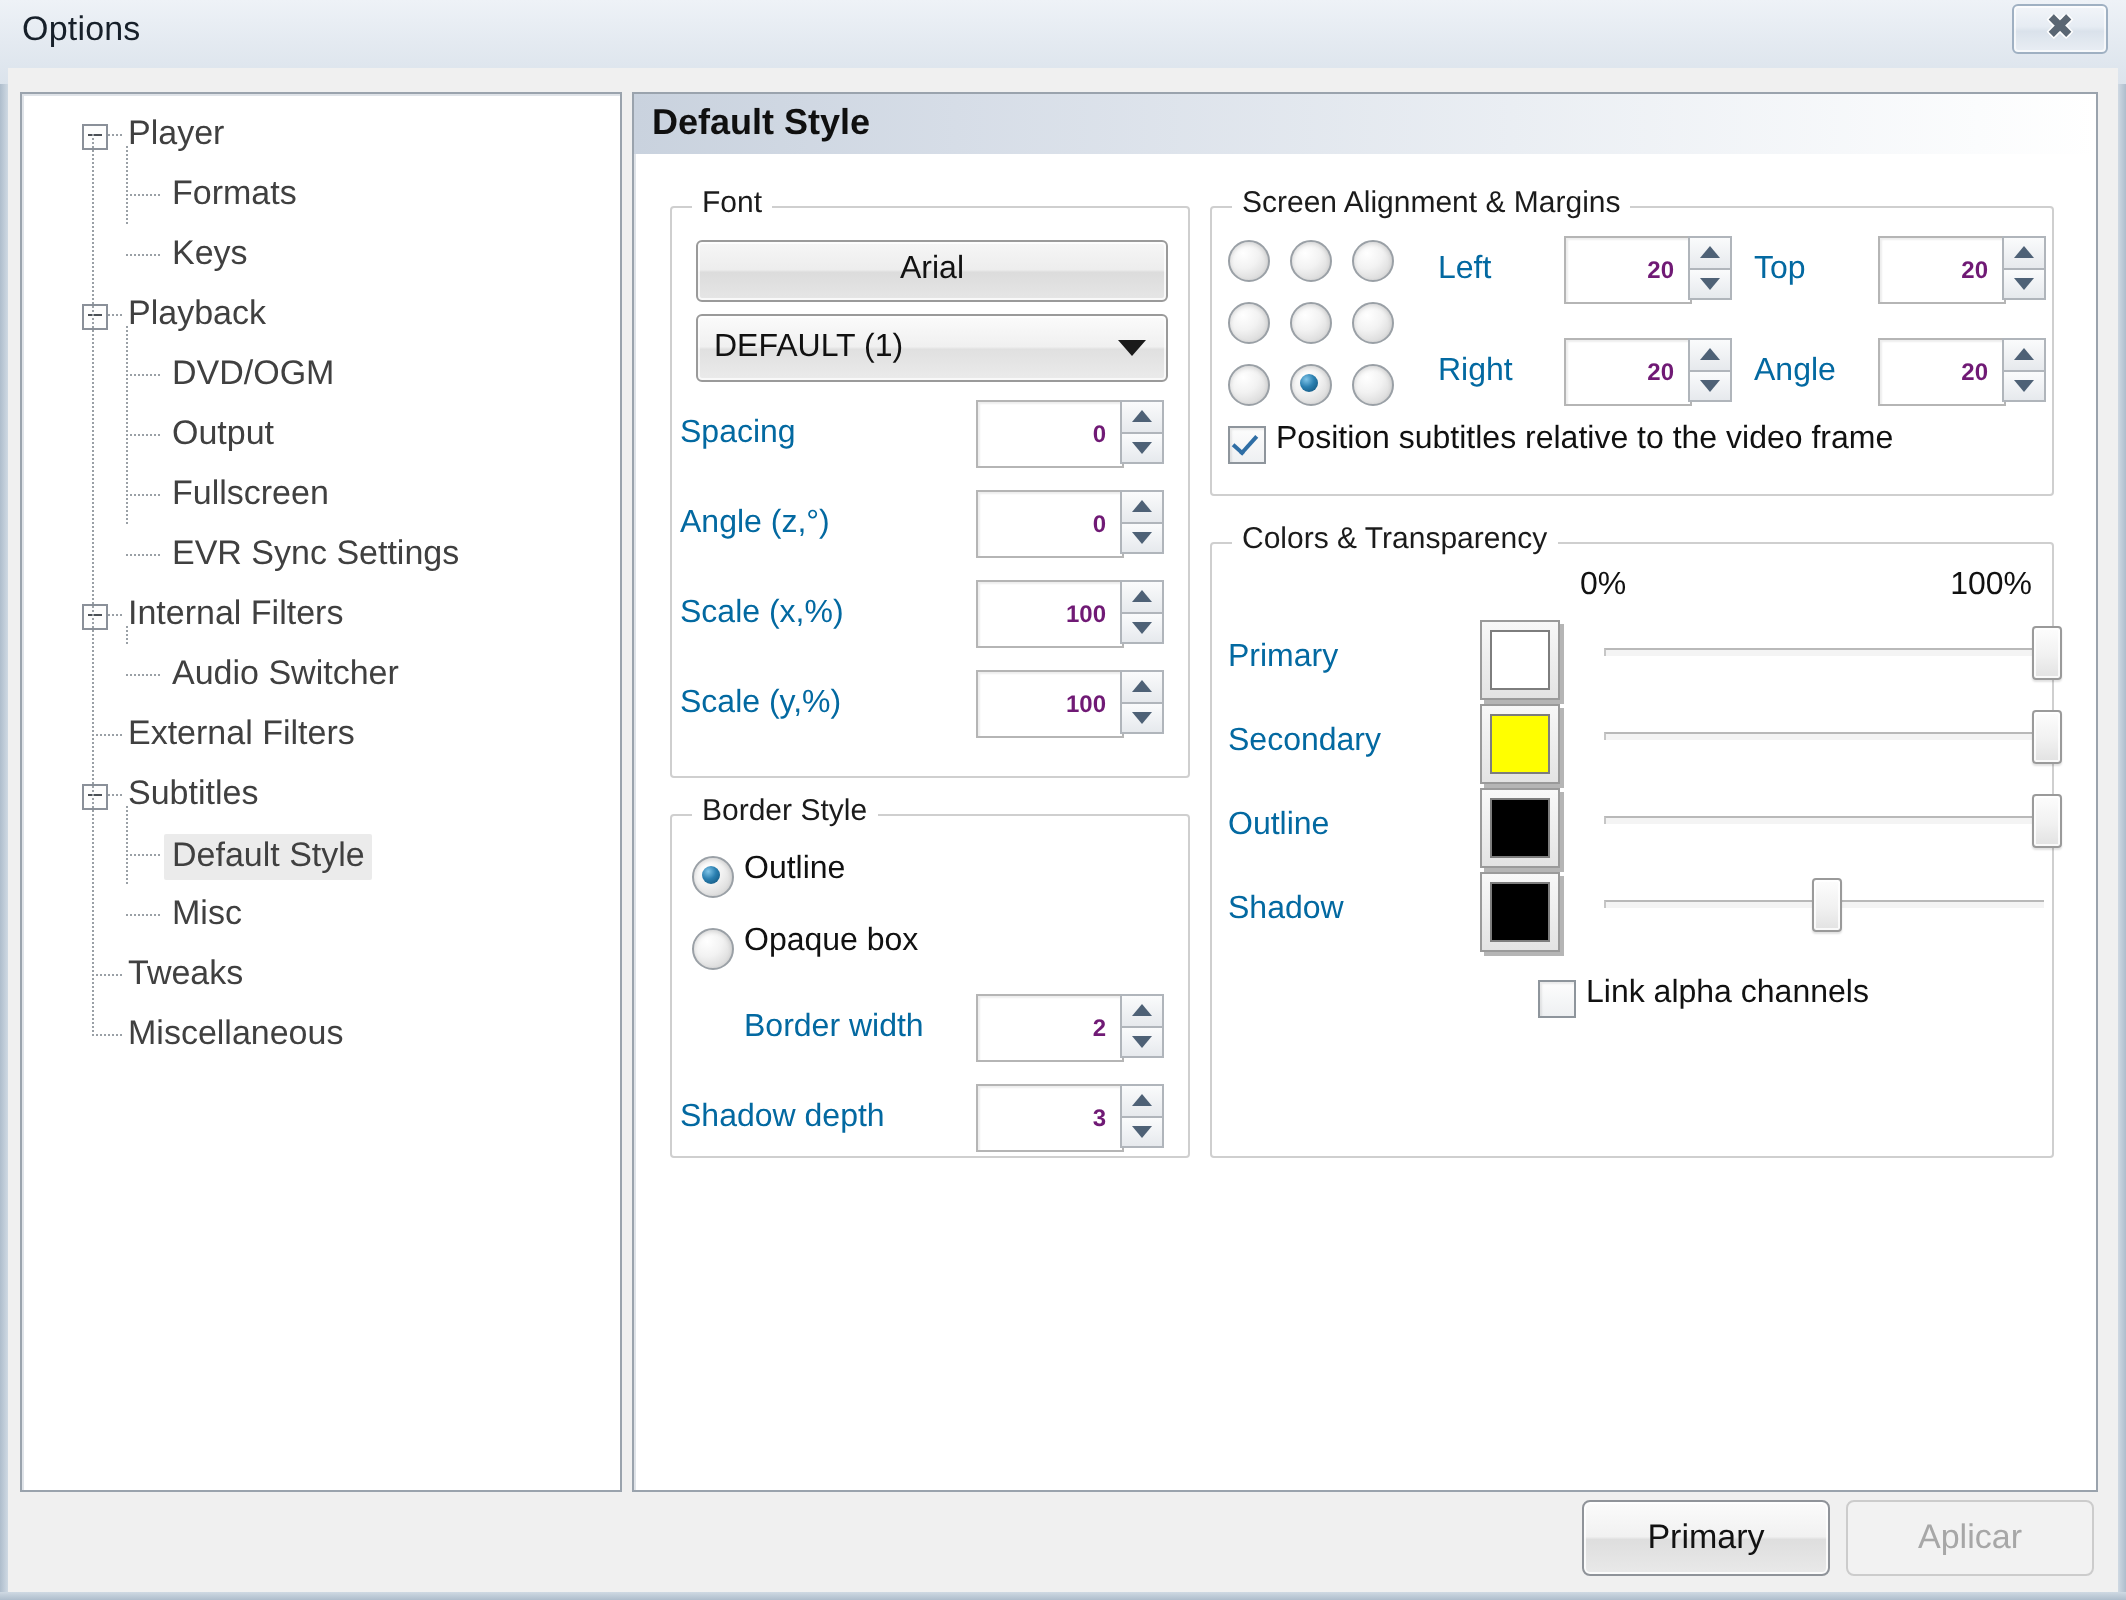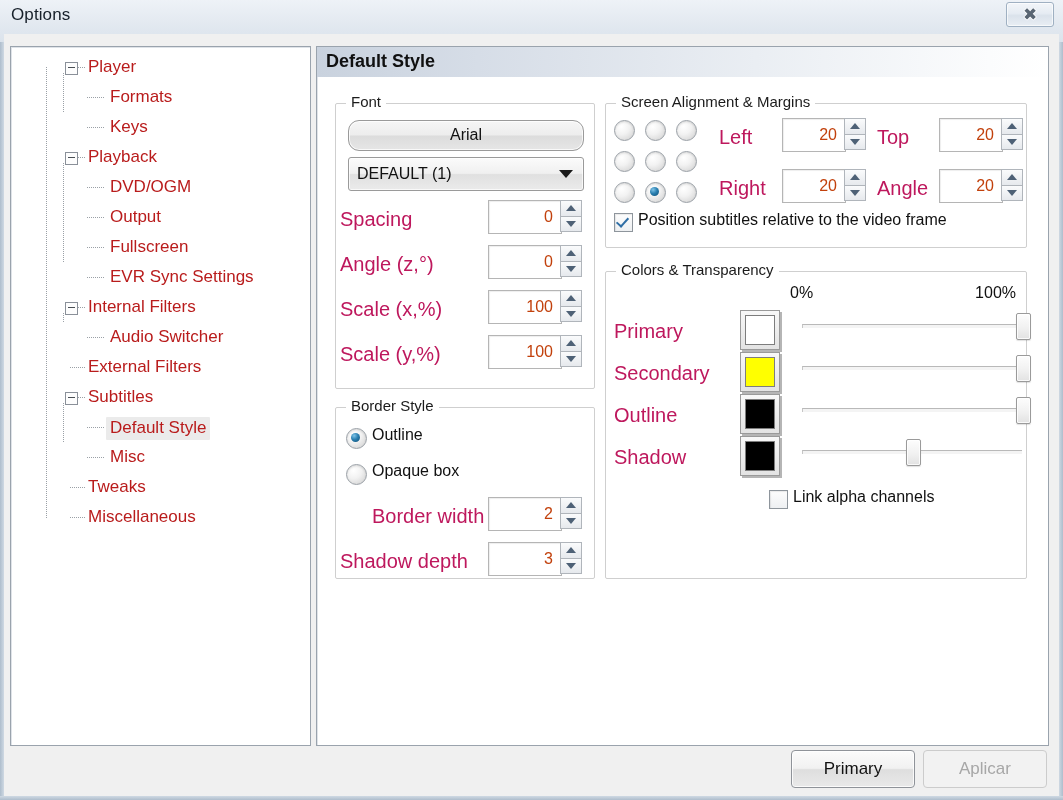--- a/index.html
+++ b/index.html
@@ -72,24 +72,23 @@
     border: 1px solid #9aa3ad;
     box-shadow: inset 1px 1px 0 #dfe3e8;
     overflow: hidden;
   }
   #tree-inner { position: relative; padding: 6px 0 0 0; }
 
   .tree-row {
     position: relative;
     height: 30px;
     font-size: 17px;
-    color: #b91c1c;
+    color: #404040;
     white-space: nowrap;
     cursor: default;
-    margin-left: 24px;
   }
   .tree-label {
     position: absolute;
     top: 4px;
     font-size: 17px;
   }
   .tree-label.sel {
     background: #ebebeb;
     padding: 1px 4px 2px 4px;
     margin-left: -4px;
@@ -151,21 +150,21 @@
     position: absolute;
     top: -11px; left: 10px;
     background: #ffffff;
     padding: 0 5px;
     font-size: 15px;
     color: #1b1b1b;
   }
 
   .field-label {
     position: absolute;
-    font-size: 20px; color: #be185d;
+    font-size: 16px; color: #0369a1;
   }
 
   
   .pushbtn {
     position: absolute;
     border: 1px solid #9a9a9a;
     border-radius: 3px;
     background: linear-gradient(to bottom, #f6f6f6 0%, #ededed 48%, #dcdcdc 52%, #e6e6e6 100%);
     box-shadow: inset 0 0 0 1px rgba(255,255,255,0.75);
     font-size: 16px; color: #121212;
@@ -201,21 +200,21 @@
   .spinner { position: absolute; }
   .spinner .sp-box {
     position: absolute; left: 0; top: 0;
     border: 1px solid #b5b5b5;
     background: #ffffff;
     box-shadow: inset 1px 1px 1px rgba(0,0,0,0.07);
   }
   .spinner .sp-val {
     position: absolute; right: 8px; top: 50%;
     transform: translateY(-50%);
-    font-size: 16px; color: #c2410c;
+    font-size: 12px; color: #701a75; font-weight: bold;
   }
   .spinner .sp-btns {
     position: absolute; top: 0;
     width: 22px;
     display: flex; flex-direction: column;
   }
   .spinner .sp-btn {
     flex: 1;
     border: 1px solid #b0b5bb;
     background: linear-gradient(to bottom, #fafbfc, #e6e9ed);
@@ -451,21 +450,21 @@
 
     <div id="right-panel">
 
       <div id="page-header">
         <div id="page-header-title">Default Style</div>
       </div>
 
       <div class="groupbox" style="left:18px; top:56px; width:258px; height:284px;">
         <div class="gb-title">Font</div>
 
-        <div class="pushbtn" style="left:12px; top:16px; width:234px; height:29px; line-height:27px;border-radius:11px;">
+        <div class="pushbtn" style="left:12px; top:16px; width:234px; height:29px; line-height:27px;">
           <span>Arial</span>
         </div>
 
         <div class="combo" style="left:12px; top:53px; width:234px; height:32px;">
           <div class="combo-text">DEFAULT (1)</div>
           <div class="arrow"></div>
         </div>
 
         <div class="field-label" style="left:4px; top:104px;">Spacing</div>
         <div class="spinner" style="left:152px; top:96px; width:96px; height:32px;">

